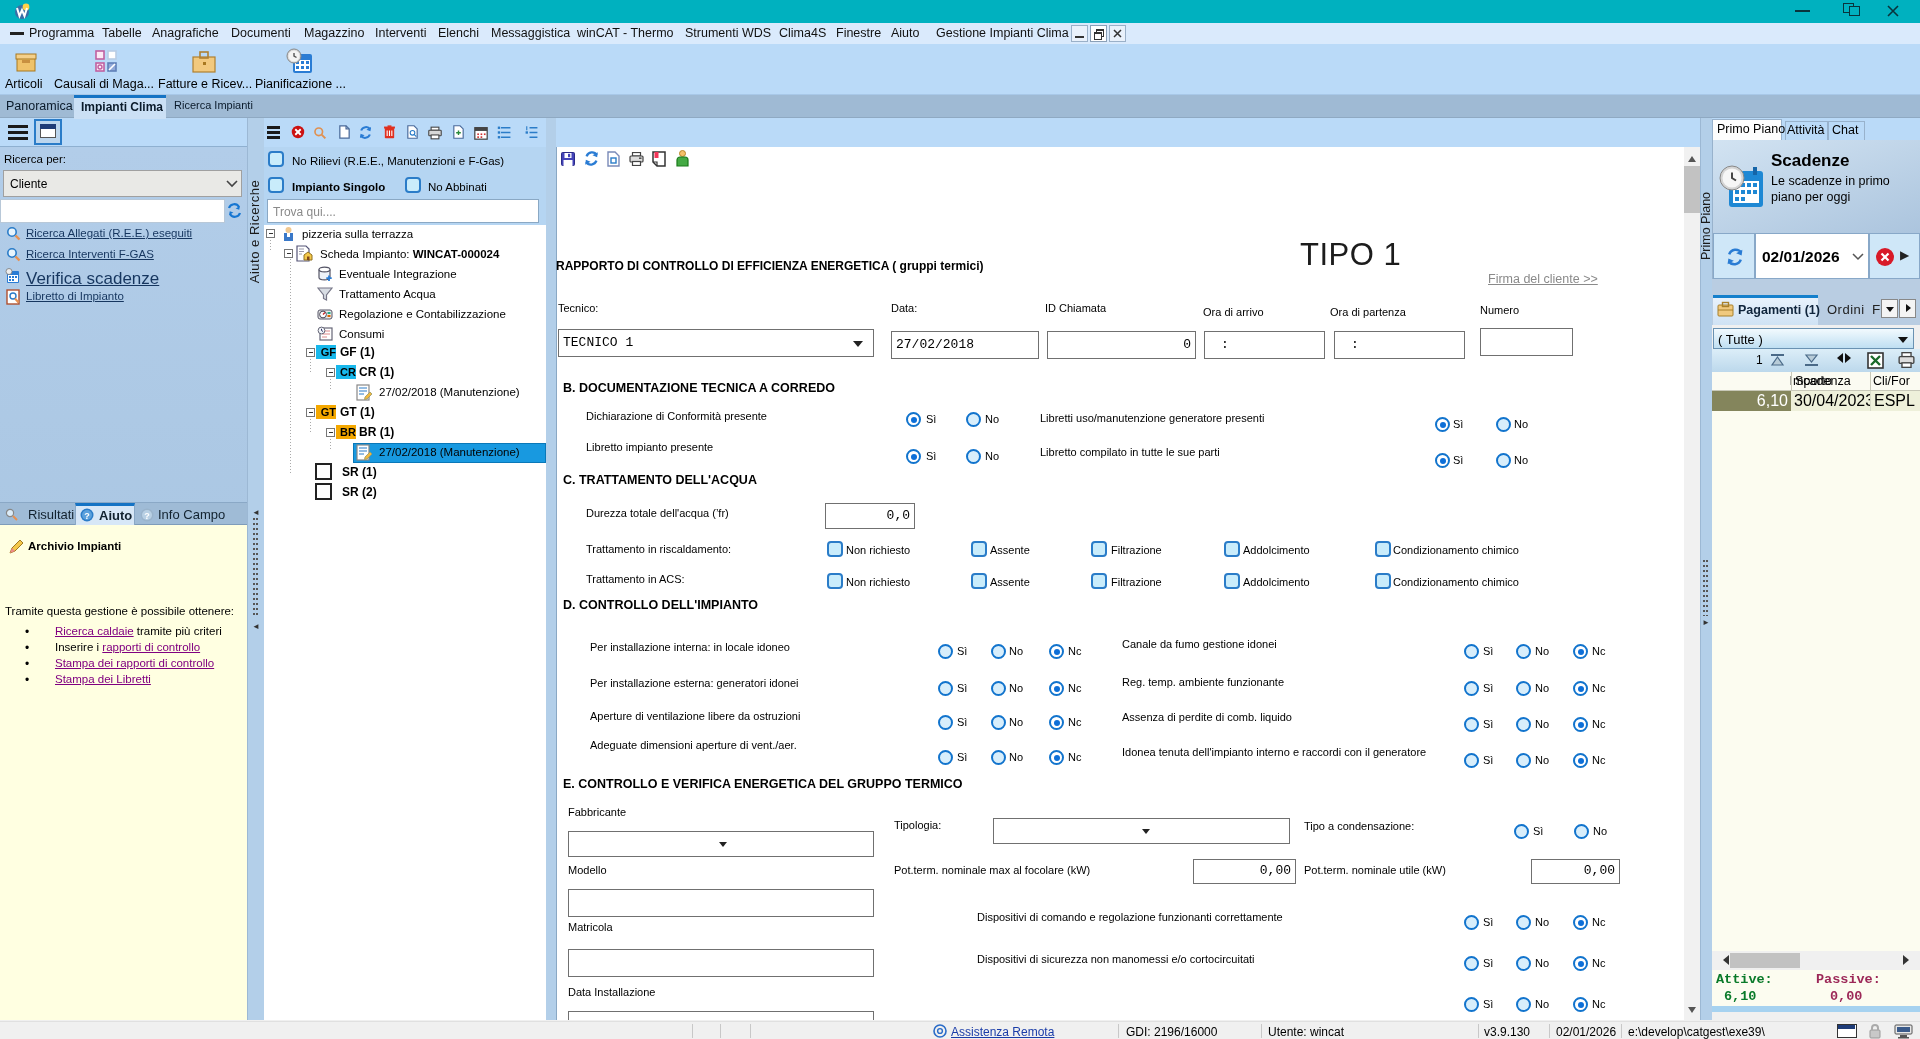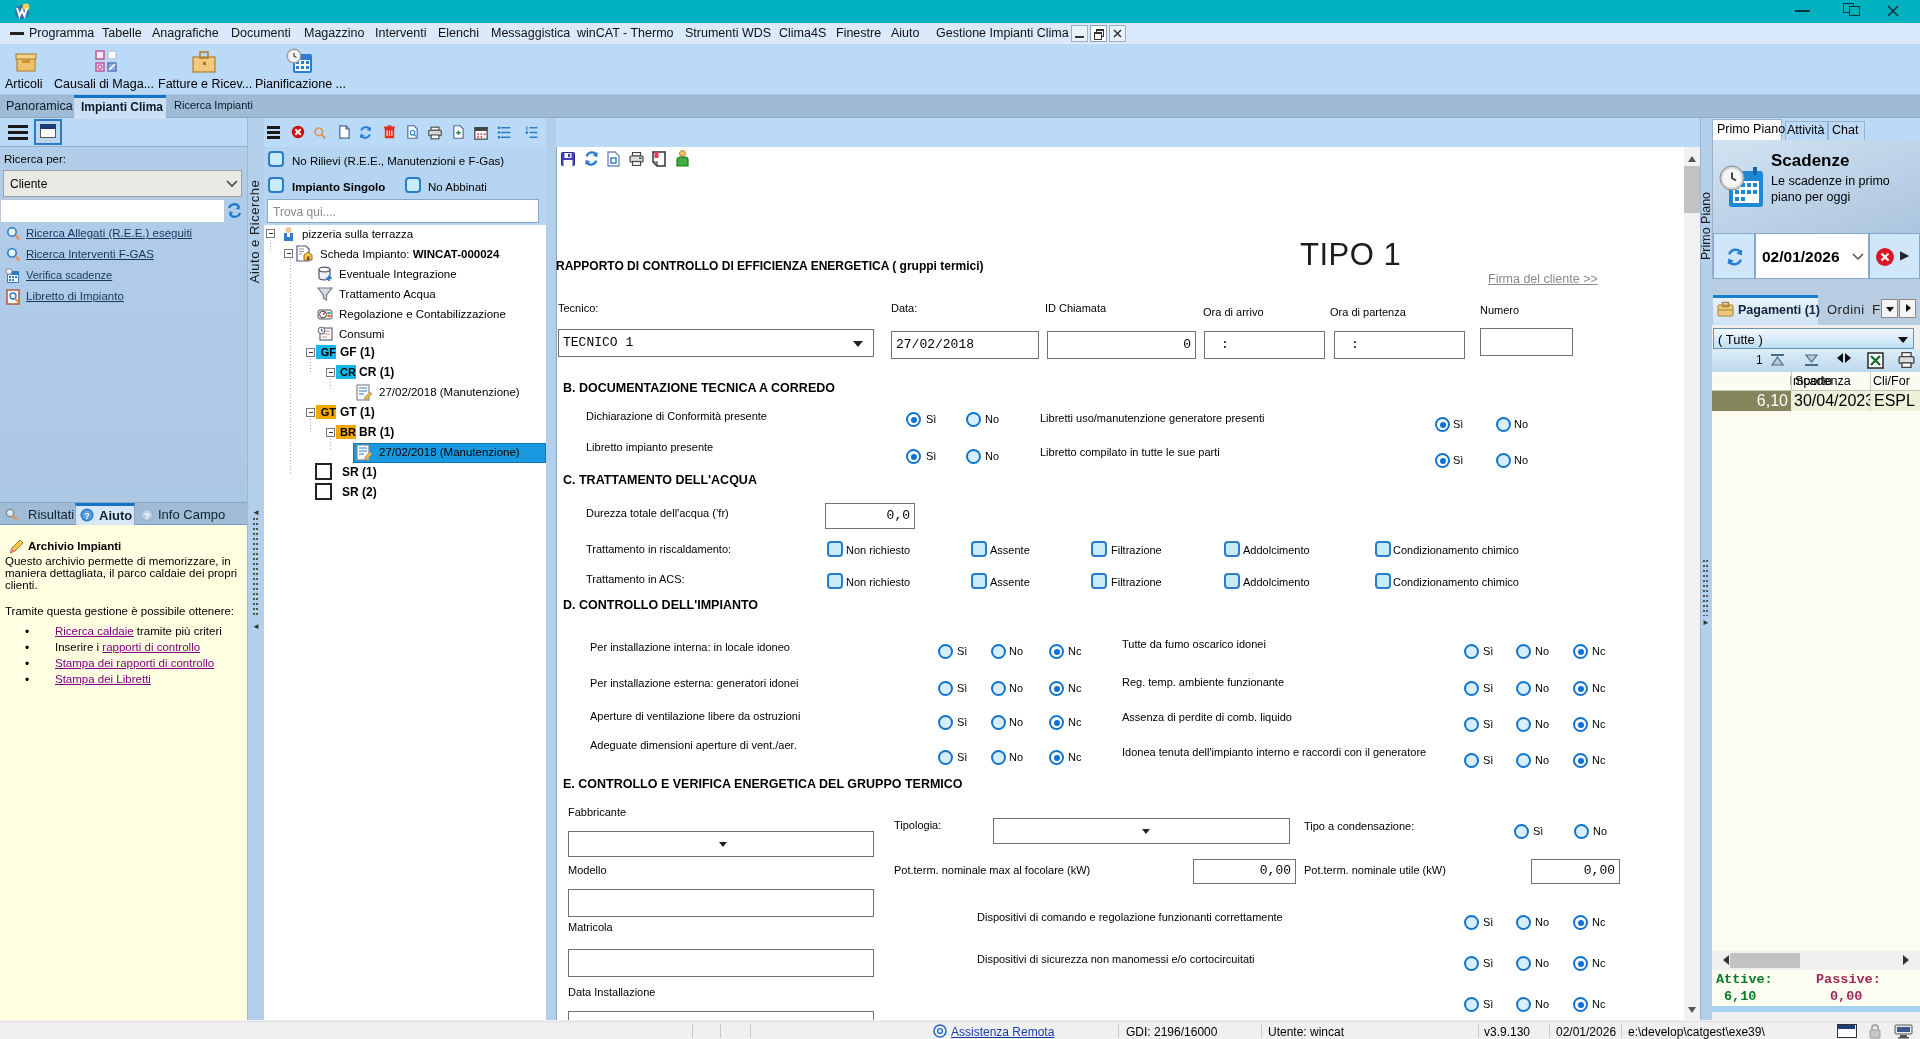--- a/index.html
+++ b/index.html
@@ -151,21 +151,21 @@
     <rect x="3" y="7" width="10" height="7" fill="#fff"></rect>
     <g fill="#2a7cd4">
       <rect x="4" y="8" width="2" height="2"></rect>
       <rect x="7" y="8" width="2" height="2"></rect>
       <rect x="10" y="8" width="2" height="2"></rect>
       <rect x="4" y="11" width="2" height="2"></rect>
       <rect x="7" y="11" width="2" height="2"></rect>
     </g>
     <circle cx="4" cy="3.5" r="3" fill="#eee" stroke="#777" stroke-width=".8"></circle>
   </svg>
-<span class="a lb" style="left:26px;top:269px;color:#16365f;text-decoration:underline;font-size:11px">Verifica scadenze</span>
+<span class="a lb" style="left:26px;top:269px;color:#16365f;text-decoration:underline;font-size:17px">Verifica scadenze</span>
 <svg class="a" style="left:6px;top:289px" width="15" height="16" viewBox="0 0 15 16">
     <rect x="1" y="1" width="12" height="14" fill="#fff" stroke="#b05030" stroke-width="1.4"></rect>
     <circle cx="7" cy="7" r="3" fill="none" stroke="#2a7cc8" stroke-width="1.4"></circle>
     <path d="M9 9.5 L12.5 13.5" stroke="#e89050" stroke-width="2"></path>
   </svg>
 <span class="a lb" style="left:26px;top:290px;color:#16365f;text-decoration:underline;font-size:11.5px">Libretto di Impianto</span>
 
 <div class="a" style="left:0;top:502px;width:247px;height:23px;background:#9fbbd6;border-top:1px solid #8aa8c6;border-bottom:1px solid #7e9cba">
   <svg class="a" style="left:5px;top:5px" width="13" height="13" viewBox="0 0 13 13">
       <circle cx="5" cy="5" r="3.6" fill="#dcecf8" stroke="#888" stroke-width="1.2"></circle>
@@ -186,21 +186,20 @@
     </svg>
   <span class="a" style="left:158px;top:4px;font-size:13px;color:#12222f">Info Campo</span>
 </div>
 
 <div class="a" style="left:0;top:525px;width:247px;height:495px;background:#ffffe1">
   <svg class="a" style="left:9px;top:14px" width="15" height="15" viewBox="0 0 15 15">
       <path d="M1 14 L3 9 L11 1 L14 4 L6 12 Z" fill="#f4c84a" stroke="#a07820" stroke-width="1"></path>
       <path d="M1 14 L3 9 L6 12 Z" fill="#e88"></path>
     </svg>
   <span class="a bold" style="left:28px;top:15px;font-size:11.5px">Archivio Impianti</span>
-  <div class="a" style="left:5px;top:30px;width:240px;font-size:11.5px;line-height:12.2px">Questo archivio permette di memorizzare, in maniera dettagliata, il parco caldaie dei propri clienti.</div>
   <div class="a" style="left:5px;top:80px;width:245px;font-size:11.5px">Tramite questa gestione è possibile ottenere:</div>
   <span class="a" style="left:25px;top:100px;font-size:12px">•</span>
     <span class="a" style="left:55px;top:100px;font-size:11.5px"><span style="color:#800080;text-decoration:underline">Ricerca caldaie</span> tramite più criteri</span>
   <span class="a" style="left:25px;top:116px;font-size:12px">•</span>
     <span class="a" style="left:55px;top:116px;font-size:11.5px">Inserire i <span style="color:#800080;text-decoration:underline">rapporti di controllo</span></span>
   <span class="a" style="left:25px;top:132px;font-size:12px">•</span>
     <span class="a" style="left:55px;top:132px;font-size:11.5px;color:#800080;text-decoration:underline">Stampa dei rapporti di controllo</span>
   <span class="a" style="left:25px;top:148px;font-size:12px">•</span>
     <span class="a" style="left:55px;top:148px;font-size:11.5px;color:#800080;text-decoration:underline">Stampa dei Libretti</span>
 </div>
@@ -489,21 +488,21 @@
     <span class="a lb" style="left:1393px;top:576px">Condizionamento chimico</span>
 
 <span class="sech" style="left:563px;top:598px">D. CONTROLLO DELL'IMPIANTO</span>
 <span class="a lb" style="left:590px;top:641px">Per installazione interna: in locale idoneo</span>
 <span class="rd" style="left:938px;top:644px"></span>
     <span class="a lb" style="left:957px;top:645px">Sì</span>
 <span class="rd" style="left:991px;top:644px"></span>
     <span class="a lb" style="left:1009px;top:645px">No</span>
 <span class="rd s" style="left:1049px;top:644px"></span>
     <span class="a lb" style="left:1068px;top:645px">Nc</span>
-<span class="a lb" style="left:1122px;top:638px">Tutte da fumo oscarico idonei</span>
+<span class="a lb" style="left:1122px;top:638px">Canale da fumo gestione idonei</span>
 <span class="rd" style="left:1464px;top:644px"></span>
     <span class="a lb" style="left:1483px;top:645px">Sì</span>
 <span class="rd" style="left:1516px;top:644px"></span>
     <span class="a lb" style="left:1535px;top:645px">No</span>
 <span class="rd s" style="left:1573px;top:644px"></span>
     <span class="a lb" style="left:1592px;top:645px">Nc</span>
 <span class="a lb" style="left:590px;top:677px">Per installazione esterna: generatori idonei</span>
 <span class="rd" style="left:938px;top:681px"></span>
     <span class="a lb" style="left:957px;top:682px">Sì</span>
 <span class="rd" style="left:991px;top:681px"></span>

